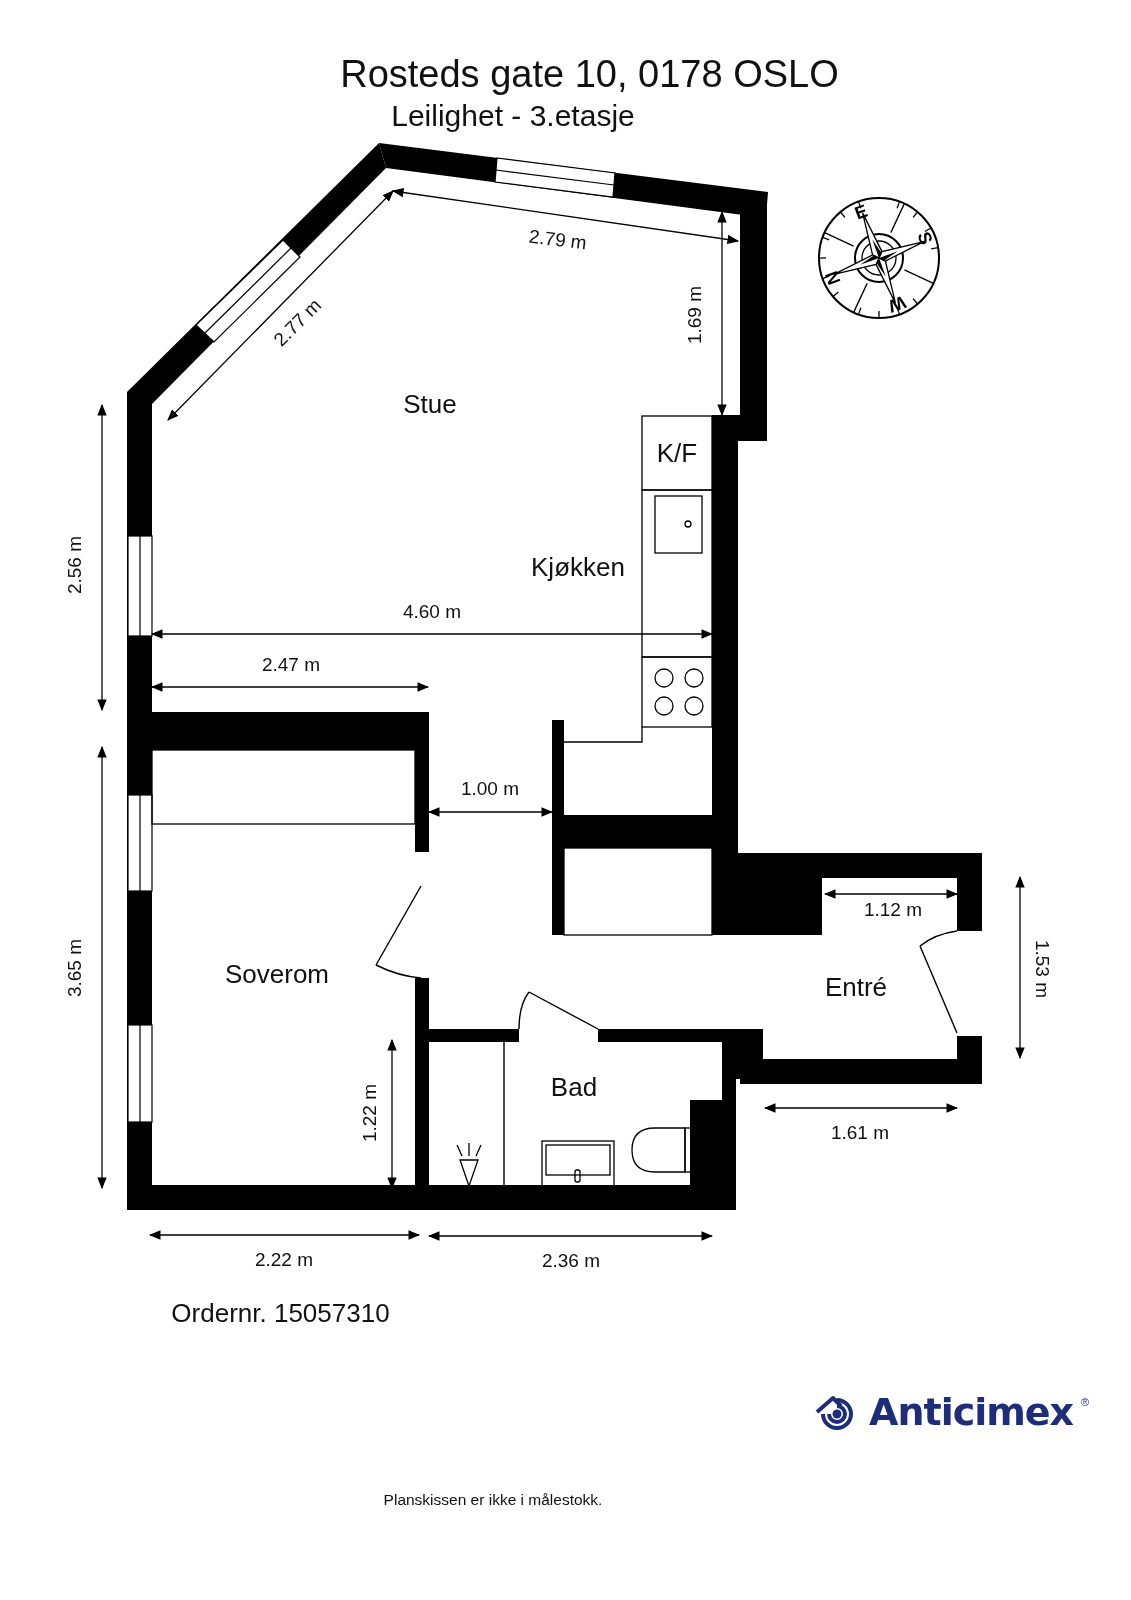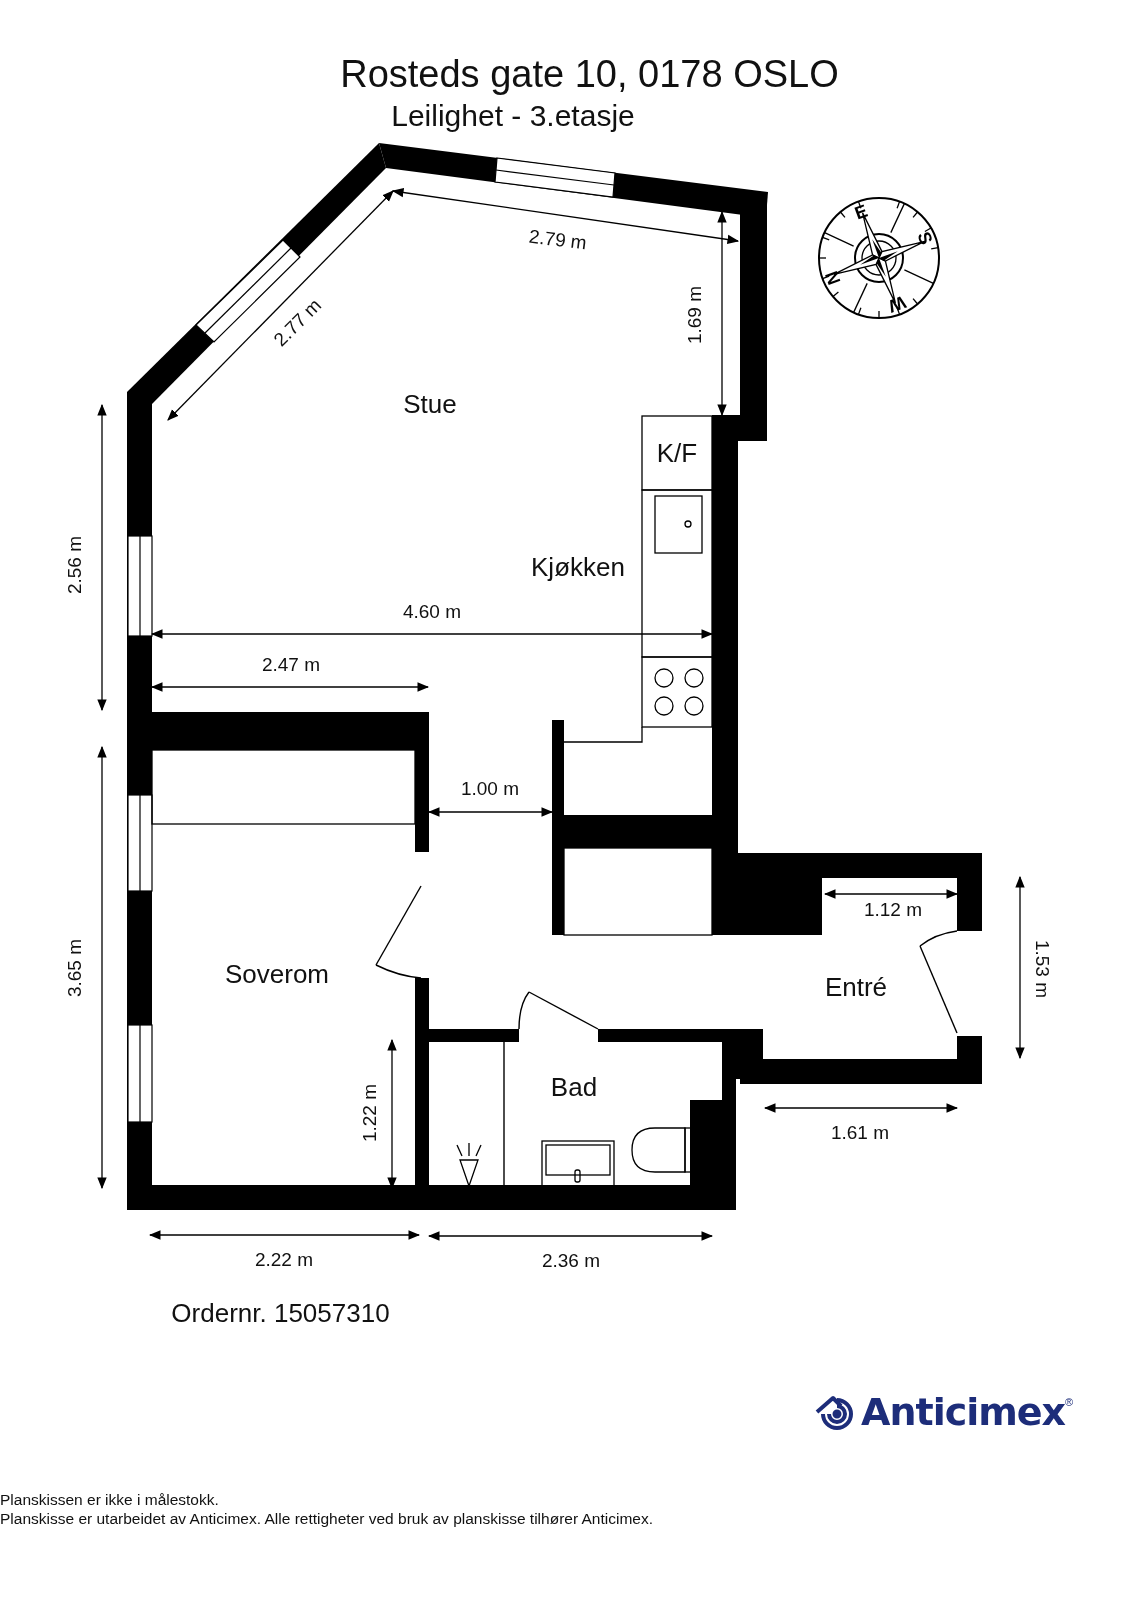--- a/index.html
+++ b/index.html
@@ -1,24 +1,24 @@
 <!DOCTYPE html>
 <html><head>
 <meta charset="utf-8">
 <style>
   html, body { margin:0; padding:0; background:#ffffff; }
   body { width:1131px; height:1600px; position:relative; overflow:hidden; font-family:"Liberation Sans", sans-serif; color:#111; }
   .title { position:absolute; left:0; width:1131px; text-align:center; top:52px; font-size:38px; line-height:44px;padding-left:24px; }
   .subtitle { position:absolute; left:0; width:1026px; text-align:center; top:98px; font-size:30px; line-height:36px; }
   svg.plan { position:absolute; left:0; top:0; }
   .order { position:absolute; left:0; width:1131px; text-align:center; margin-left:-285px; top:1298px; font-size:26px; }
-  .logo { position:absolute; left:815px; top:1390px; display:flex; align-items:center; gap:0;justify-content:space-between; }
+  .logo { position:absolute; left:815px; top:1390px; display:flex; align-items:center; gap:8px;justify-content:space-between; }
   .logo-text { font-family:"DejaVu Sans", sans-serif; font-weight:bold; font-size:38px; color:#1d2d7a; letter-spacing:-1px; }
   .logo-reg { font-size:11px; color:#1d2d7a; align-self:flex-start; margin-top:6px; }
-  .footer { position:absolute; left:0; width:986px; top:1490px; font-size:15.5px; line-height:19px; }
+  .footer { position:absolute; left:0; width:986px; top:1490px; text-align:center; font-size:15.5px; line-height:19px; }
   .footer div { white-space:nowrap; }
 </style>
 </head>
 <body>
 
 <div class="title">Rosteds gate 10, 0178 OSLO</div>
 <div class="subtitle">Leilighet  - 3.etasje</div>
 
 <svg class="plan" width="1131" height="1600" viewBox="0 0 1131 1600">
   <defs>
@@ -227,14 +227,13 @@
       <circle cx="22" cy="22" r="2.5" fill="#1d2d7a"></circle>
       <polyline points="2,20 18,6 26,14" stroke-linejoin="round"></polyline>
     </g>
   </svg>
   <span class="logo-text">Anticimex</span>
   <span class="logo-reg">®</span>
 </div>
 
 <div class="footer">
   <div>Planskissen er ikke i målestokk.</div>
-  <div>Planskisse er utarbeidet av Anticimex. Alle rettigheter ved bruk av planskisse tilhører Anticimex.</div>
 </div>
 
 </body></html>

